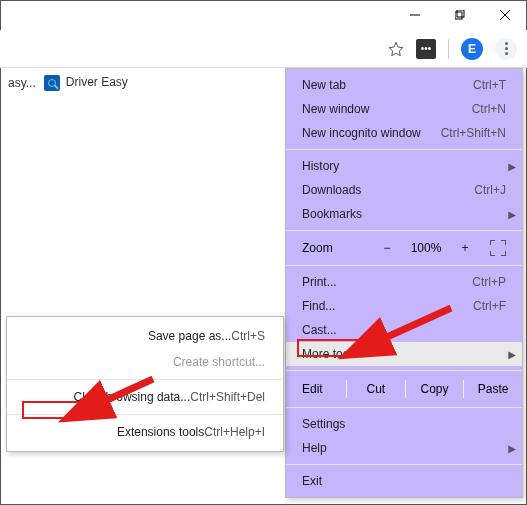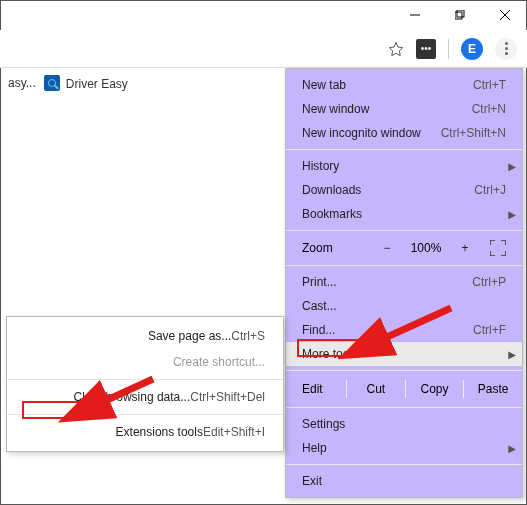--- a/index.html
+++ b/index.html
@@ -14,21 +14,21 @@
   .toolbar { position: absolute; top: 30px; left: 0; right: 0; height: 38px; display: flex; align-items: center; justify-content: flex-end; gap: 12px; padding: 0 10px; border-bottom: 1px solid #e0e0e0; background:#fff; }
   .star { width: 16px; height: 16px; color: #555; }
   .ext-badge { width: 20px; height: 20px; background: #333; display: flex; align-items: center; justify-content: center; color: #fff; font-size: 10px; border-radius: 2px; }
   .vdiv { width: 1px; height: 20px; background: #ccc; }
   .avatar { width: 22px; height: 22px; border-radius: 50%; background: #1a73e8; color: #fff; display: flex; align-items: center; justify-content: center; font-size: 12px; font-weight: 600; }
   .kebab { width: 22px; height: 22px; display: flex; align-items: center; justify-content: center; color: #5f6368; border-radius:50%; background:#f1f3f4;}
   .dot { width: 3px; height: 3px; background: #5f6368; border-radius: 50%; margin: 1px 0; }
   .dots { display: flex; flex-direction: column; align-items: center; }
 
   .bmbar { position: absolute; top: 68px; left: 0; right: 0; height: 30px; display: flex; align-items: center; gap: 8px; padding: 0 8px; }
-  .bm-item { display: flex; align-items: flex-end; gap: 6px; color: #333; }
+  .bm-item { display: flex; align-items: flex-start; gap: 6px; color: #333; }
   .bm-icon { width: 16px; height: 16px; background: #0b5cab; display:flex; align-items:center; justify-content:center; border-radius:2px;}
   .bm-icon-inner{ width:8px; height:8px; border:1.5px solid #6ec1ff; border-radius:50%; position:relative;}
   .bm-icon-inner::after{content:""; position:absolute; width:5px; height:1.5px; background:#6ec1ff; top:6px; left:5px; transform:rotate(45deg);}
 
   .main-menu { position: absolute; top: 68px; right: 4px; width: 238px; background: #c4b5fd; border: 1px solid #bbb; box-shadow: 2px 2px 6px rgba(0,0,0,.2); padding: 4px 0; }
   .mitem { display: flex; align-items: center; justify-content: space-between; padding: 5px 16px; color: #222; position:relative;}
   .mitem.hover { background: #e9e9e9; }
   .shortcut { color: #555; }
   .msep { height: 1px; background: #e5e5e5; margin: 4px 0; }
   .submenu-arrow { position:absolute; right:6px; top:50%; transform:translateY(-50%); font-size:10px; color:#555;}
@@ -148,25 +148,25 @@
         <span class="bl"></span>
         <span class="br"></span>
       </div>
   </div>
   <div class="msep"></div>
   <div class="mitem">
       <span>Print...</span>
       <span class="shortcut">Ctrl+P</span>
     </div>
   <div class="mitem">
-      <span>Cast...</span>
-    </div>
-  <div class="mitem">
       <span>Find...</span>
       <span class="shortcut">Ctrl+F</span>
+    </div>
+  <div class="mitem">
+      <span>Cast...</span>
     </div>
   <div class="mitem hover">
       <span>More tools</span>
       <span class="submenu-arrow">▶</span>
     </div>
   <div class="msep"></div>
   <div class="edit-row">
     <div class="cell">Edit</div>
     <div class="cell">Cut</div>
     <div class="cell">Copy</div>
@@ -195,21 +195,21 @@
       <span>Create shortcut...</span>
     </div>
   <div class="msep"></div>
   <div class="sitem">
       <span>Clear browsing data...</span>
       <span class="shortcut">Ctrl+Shift+Del</span>
     </div>
   <div class="msep"></div>
   <div class="sitem">
       <span>Extensions tools</span>
-      <span class="shortcut">Edit+Shift+I</span>
+      <span class="shortcut">Ctrl+Help+I</span>
     </div>
 </div>
 
 <div class="redbox" style="top:339px; left:297px; width:68px; height:18px;"></div>
 <div class="redbox" style="top:401px; left:22px; width:66px; height:18px;"></div>
 
 <div class="arrow" style="top:300px; left:366px; width:90px; height:50px;">
   <svg width="90" height="50">
       <defs>
         <marker id="ah1" markerWidth="10" markerHeight="10" refX="2" refY="3" orient="auto">

